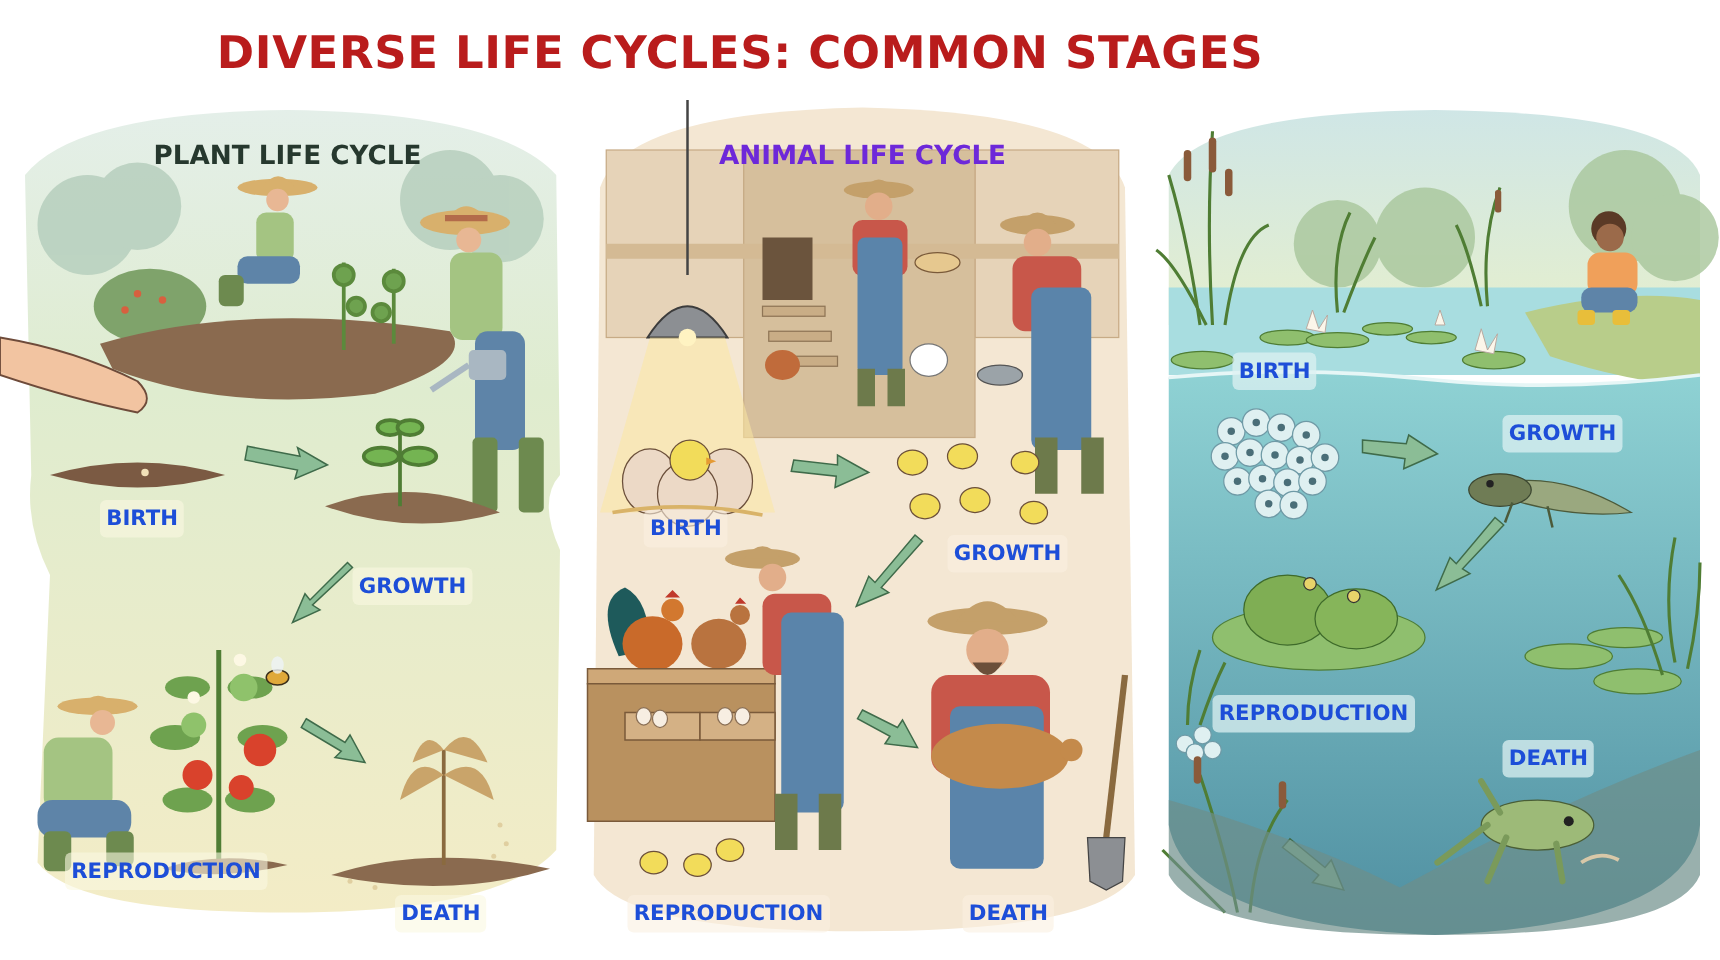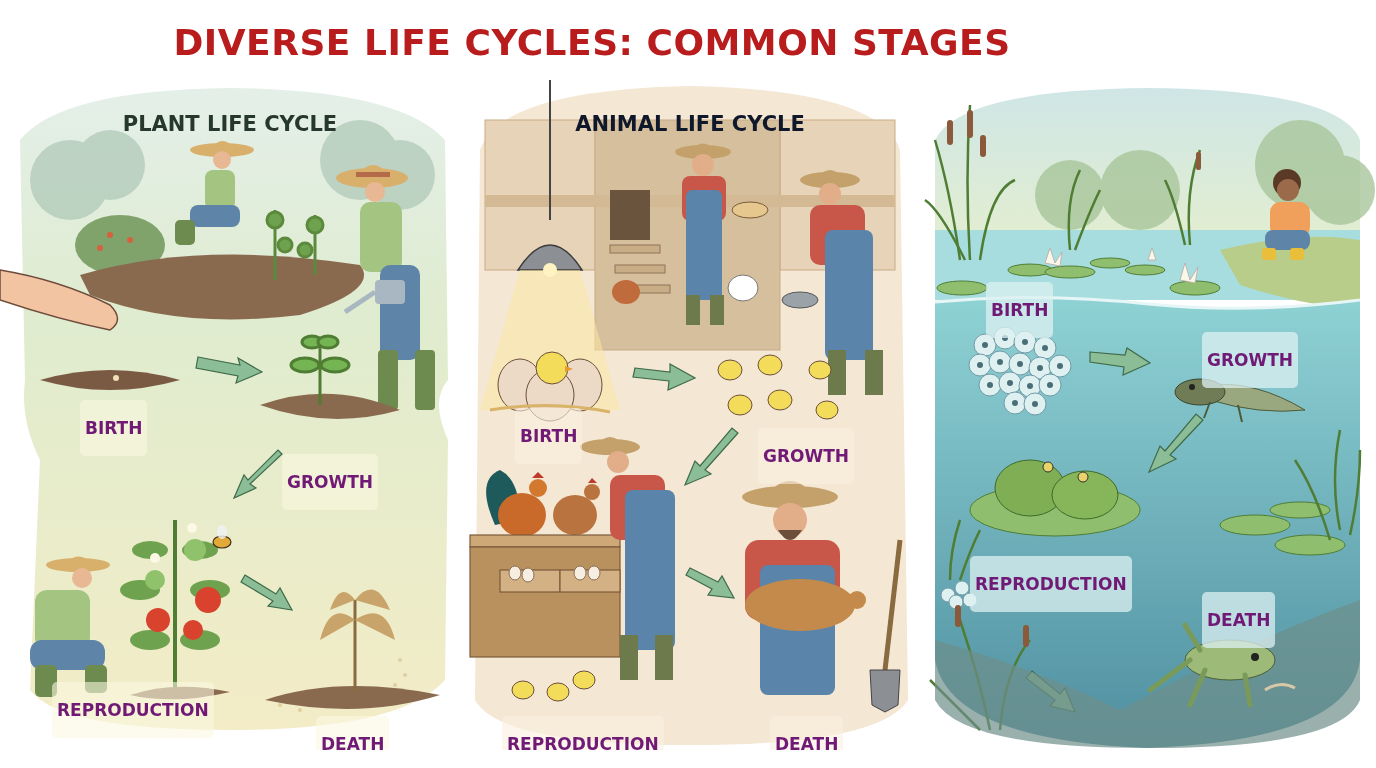--- a/index.html
+++ b/index.html
@@ -20,21 +20,21 @@
   }
   .panel svg { position: absolute; left: 0; top: 0; }
   .panel-title {
     position: absolute; top: 12px; left: 0; width: 100%;
     text-align: center; font-size: 21px; font-weight: bold;
     color: #26382e;
     margin-top: 20px;
   }
   .stage {
     position: absolute; font-size: 17px; font-weight: bold;
-    color: #701a75; padding: 18px 5px; border-radius: 5px;
+    color: #1d4ed8; padding: 5px 5px; border-radius: 5px;
     white-space: nowrap;
   }
   .pond .stage { background: rgba(220,240,242,0.75); }
   .plant .stage { background: rgba(250,248,225,0.6); }
   .animal .stage { background: rgba(250,240,225,0.6); }
 </style>
 </head>
 <body>
 
 <div class="title">DIVERSE LIFE CYCLES: COMMON STAGES</div>
@@ -299,21 +299,21 @@
       <rect x="285" y="460" width="95" height="80" rx="14" fill="#c8574a"></rect>
       <rect x="300" y="485" width="75" height="130" rx="8" fill="#5a84aa"></rect>
       <ellipse cx="340" cy="525" rx="55" ry="26" fill="#c48a4b"></ellipse>
       <circle cx="397" cy="520" r="9" fill="#c48a4b"></circle>
     </g>
     <g>
       <line x1="440" y1="460" x2="425" y2="590" stroke="#8a6a3f" stroke-width="5"></line>
       <path d="M410,590 L440,590 L438,625 L425,632 L412,625 Z" fill="#8c8f93" stroke="#444"></path>
     </g>
   </svg>
-  <div class="panel-title" style="color:#0f172a;">ANIMAL LIFE CYCLE</div>
+  <div class="panel-title" style="color:#6d28d9;">ANIMAL LIFE CYCLE</div>
   <div class="stage" style="left:55px; top:328px;">BIRTH</div>
   <div class="stage" style="left:298px; top:348px;">GROWTH</div>
   <div class="stage" style="left:42px; top:636px;">REPRODUCTION</div>
   <div class="stage" style="left:310px; top:636px;">DEATH</div>
 </div>
 
 <div class="panel pond" style="left:920px; width:456px;">
   <svg width="456" height="670" viewBox="0 0 456 670">
     <defs>
       <linearGradient id="sky" x1="0" y1="0" x2="0" y2="1">

